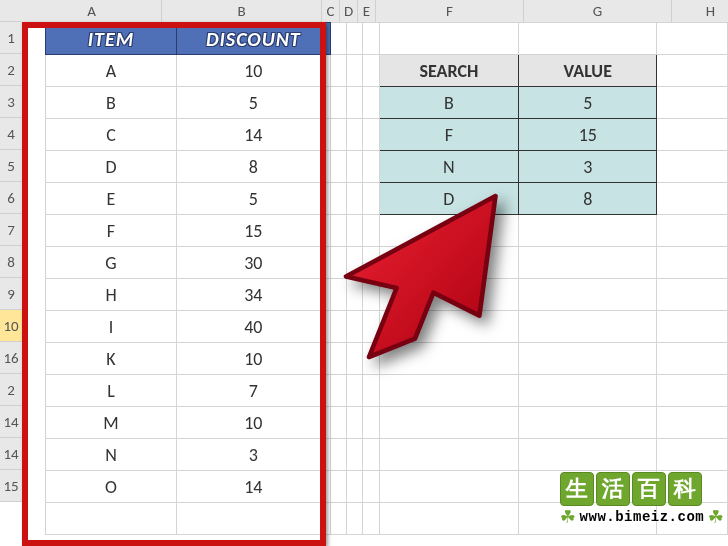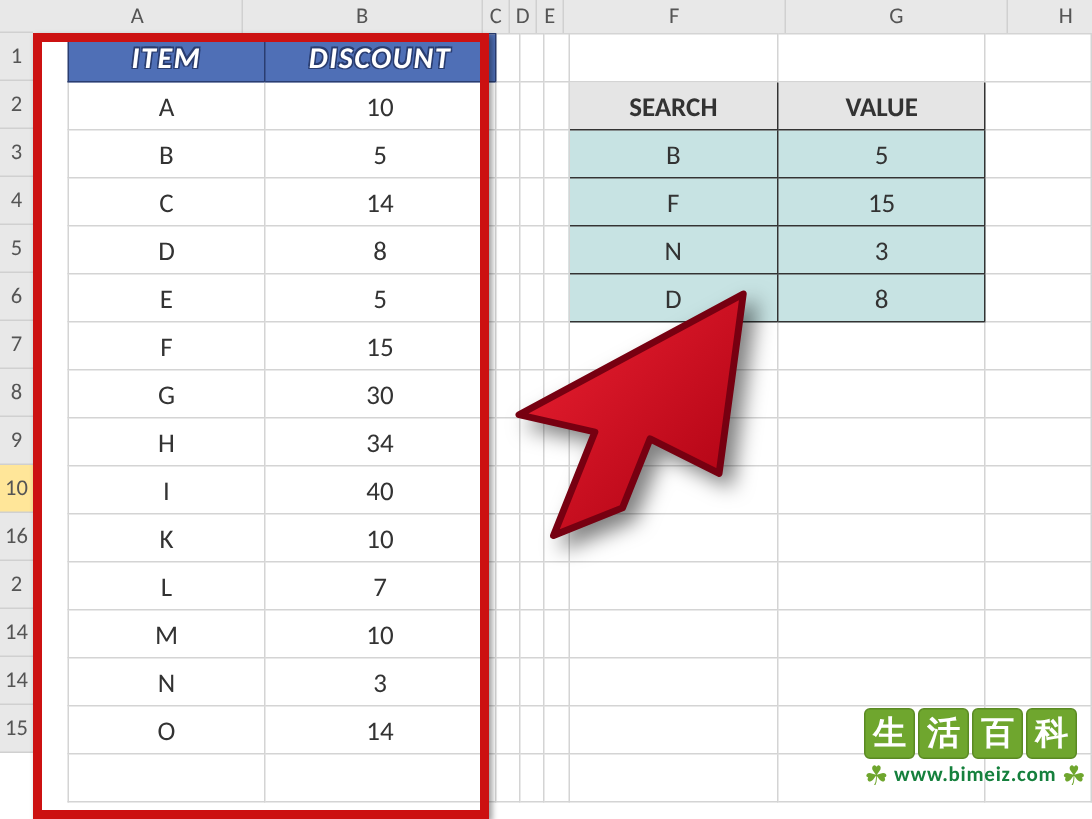--- a/index.html
+++ b/index.html
@@ -32,21 +32,21 @@
   
   .redbox { position: absolute; border: 6px solid #c11; pointer-events: none; box-shadow: 2px 2px 4px rgba(0,0,0,0.4); }
 
   
   .arrow { position: absolute; pointer-events: none; }
 
   
   .watermark { position: absolute; right: 4px; bottom: 18px; text-align: left; }
   .wm-chars { display: inline-flex; gap: 2px; }
   .wm-char { width: 34px; height: 34px; background: #6fa62e; color: #fff; border-radius: 4px; font-size: 22px; font-weight: bold; display: flex; align-items: center; justify-content: center; font-family: "SimSun","STSong",serif; border: 1px solid #5a8a22; }
-  .wm-url { color: #15803d; font-size: 14px; font-weight: bold; letter-spacing: 0.5px; text-shadow: 0 0 2px #fff; }
+  .wm-url { color: #000000; font-size: 14px; font-weight: bold; letter-spacing: 0.5px; text-shadow: 0 0 2px #fff; font-family: Liberation Mono, monospace; }
   .wm-leaf { color:#6fa62e; font-size:18px; vertical-align:middle; }
 </style>
 </head>
 <body>
 
 <div class="sheet">
 
   <div class="col-headers">
     <div class="ch" style="width:140px">A</div>
     <div class="ch" style="width:160px">B</div>

